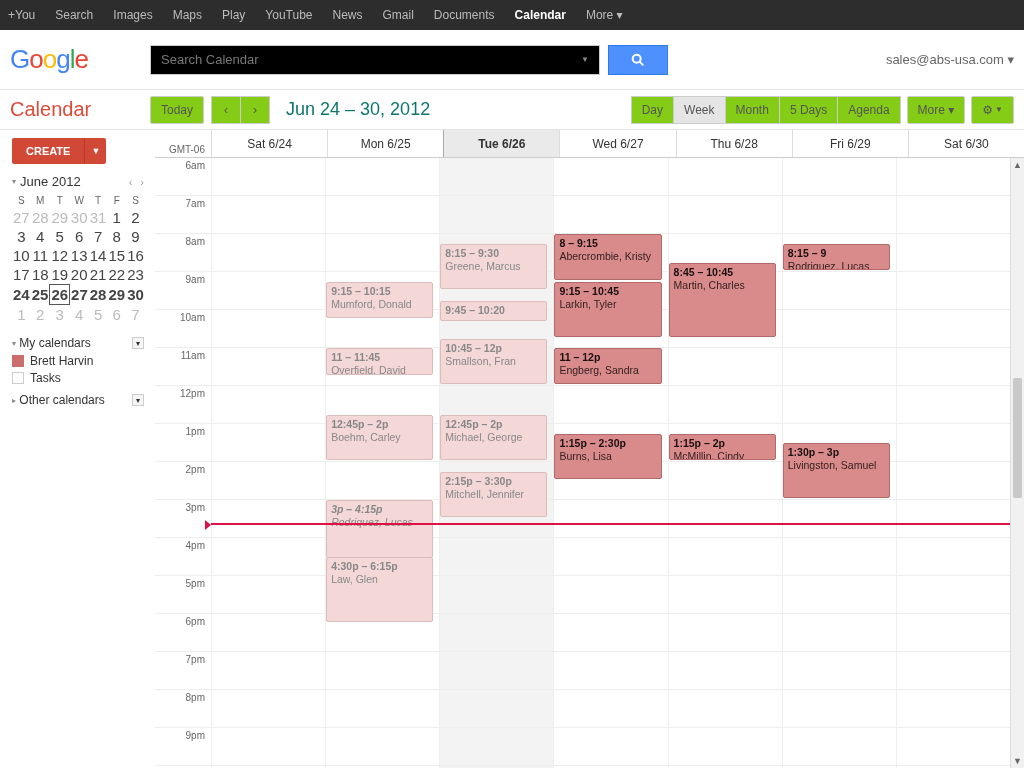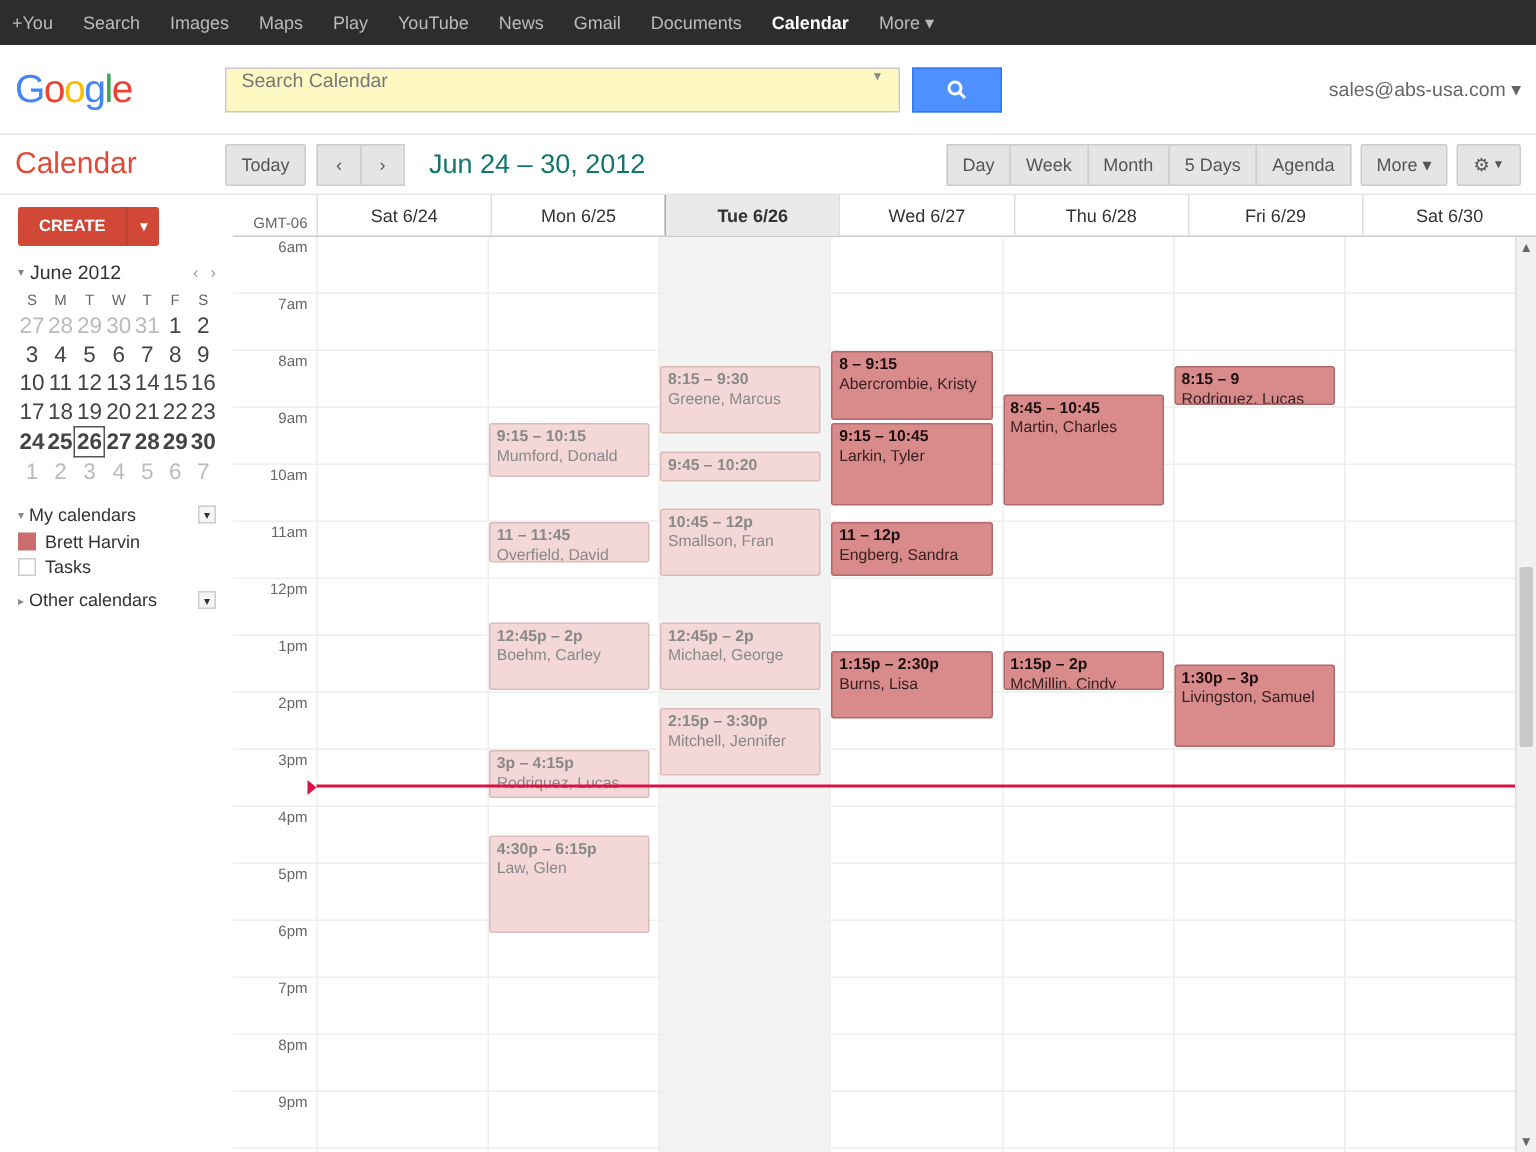--- a/index.html
+++ b/index.html
@@ -8,28 +8,28 @@
 
 .topnav { background:#2d2d2d; height:30px; display:flex; align-items:center; padding:0 8px; gap:20px;}
 .topnav a { color:#bbb; font-size:12px; text-decoration:none; cursor:pointer;}
 .topnav a.active { color:#fff; font-weight:bold;}
 
 
 .header { height:60px; display:flex; align-items:center; padding:6px 10px; border-bottom:1px solid #e5e5e5;}
 .logo { width:140px; font-size:26px; font-weight:normal; letter-spacing:-1px;}
 .logo .b{color:#4285F4}.logo .r{color:#EA4335}.logo .y{color:#FBBC05}.logo .g{color:#34A853}
 .searchwrap{display:flex;align-items:center;}
-.searchbox { width:450px; height:30px; border:1px solid #ccc; background:#fef9c3; padding:0 10px; color:#777; display:flex; justify-content:space-between;}
+.searchbox { width:450px; height:30px; border:1px solid #ccc; background:#000000; padding:0 10px; color:#777; display:flex; align-items:center; justify-content:space-between;}
 .searchbtn { width:60px; height:30px; background:#4d90fe; border:1px solid #3079ed; color:#fff; display:flex; align-items:center; justify-content:center; margin-left:8px; cursor:pointer;}
 .acct { margin-left:auto; color:#666; font-size:13px; display:flex; align-items:center; gap:4px;}
 
 
 .toolbar { height:40px; border-bottom:1px solid #e5e5e5; display:flex; align-items:center; padding:4px 10px; position:relative;}
 .brand { width:140px; color:#dd4b39; font-size:20px;}
-.tb-btn { height:28px; border:1px solid #ccc; background:#e5e5e5; display:inline-flex; align-items:center; justify-content:center; padding:0 10px; font-size:12px; color:#555; cursor:pointer; border-radius:2px;}
+.tb-btn { height:28px; border:1px solid #ccc; background:#84cc16; display:inline-flex; align-items:center; justify-content:center; padding:0 10px; font-size:12px; color:#555; cursor:pointer; border-radius:2px;}
 .tb-btn.icon{width:30px;padding:0;}
 .tb-btn.sel{background:#e5e5e5;}
 .nav-group{display:flex;}
 .nav-group .tb-btn{border-radius:0;margin-left:-1px;}
 .range { margin-left:16px; font-size:18px; color:#0f766e;}
 .views { margin-left:auto; display:flex; gap:6px;}
 .views .group{display:flex;}
 .views .group .tb-btn{border-radius:0;margin-left:-1px;}
 
 
@@ -457,21 +457,21 @@
               <div class="cell"></div>
             </div>
           </div>
         </div>
       <div class="events" id="events">
           <div class="daycol" style="left: 0%; width: 14.2857%;"></div>
           <div class="daycol" style="left: 14.2857%; width: 14.2857%;">
             <div class="ev light" style="top: 123.5px; height: 36px;"><span class="t">9:15 – 10:15</span><span>Mumford, Donald</span></div>
             <div class="ev light" style="top: 190px; height: 26.5px;"><span class="t">11 – 11:45</span><span>Overfield, David</span></div>
             <div class="ev light" style="top: 256.5px; height: 45.5px;"><span class="t">12:45p – 2p</span><span>Boehm, Carley</span></div>
-            <div class="ev light" style="top: 342px; height: 32px;"><span class="t">3p – 4:15p</span><span>Rodriquez, Lucas</span></div>
+            <div class="ev light" style="top: 342px; height: 58px; font-style: italic;"><span class="t">3p – 4:15p</span><span>Rodriquez, Lucas</span></div>
             <div class="ev light" style="top: 399px; height: 64.5px;"><span class="t">4:30p – 6:15p</span><span>Law, Glen</span></div>
           </div>
           <div class="daycol" style="left: 28.5714%; width: 14.2857%;">
             <div class="ev light" style="top: 85.5px; height: 45.5px;"><span class="t">8:15 – 9:30</span><span>Greene, Marcus</span></div>
             <div class="ev light" style="top: 142.5px; height: 20.04px;"><span class="t">9:45 – 10:20</span><span></span></div>
             <div class="ev light" style="top: 180.5px; height: 45.5px;"><span class="t">10:45 – 12p</span><span>Smallson, Fran</span></div>
             <div class="ev light" style="top: 256.5px; height: 45.5px;"><span class="t">12:45p – 2p</span><span>Michael, George</span></div>
             <div class="ev light" style="top: 313.5px; height: 45.5px;"><span class="t">2:15p – 3:30p</span><span>Mitchell, Jennifer</span></div>
           </div>
           <div class="daycol" style="left: 42.8571%; width: 14.2857%;">

